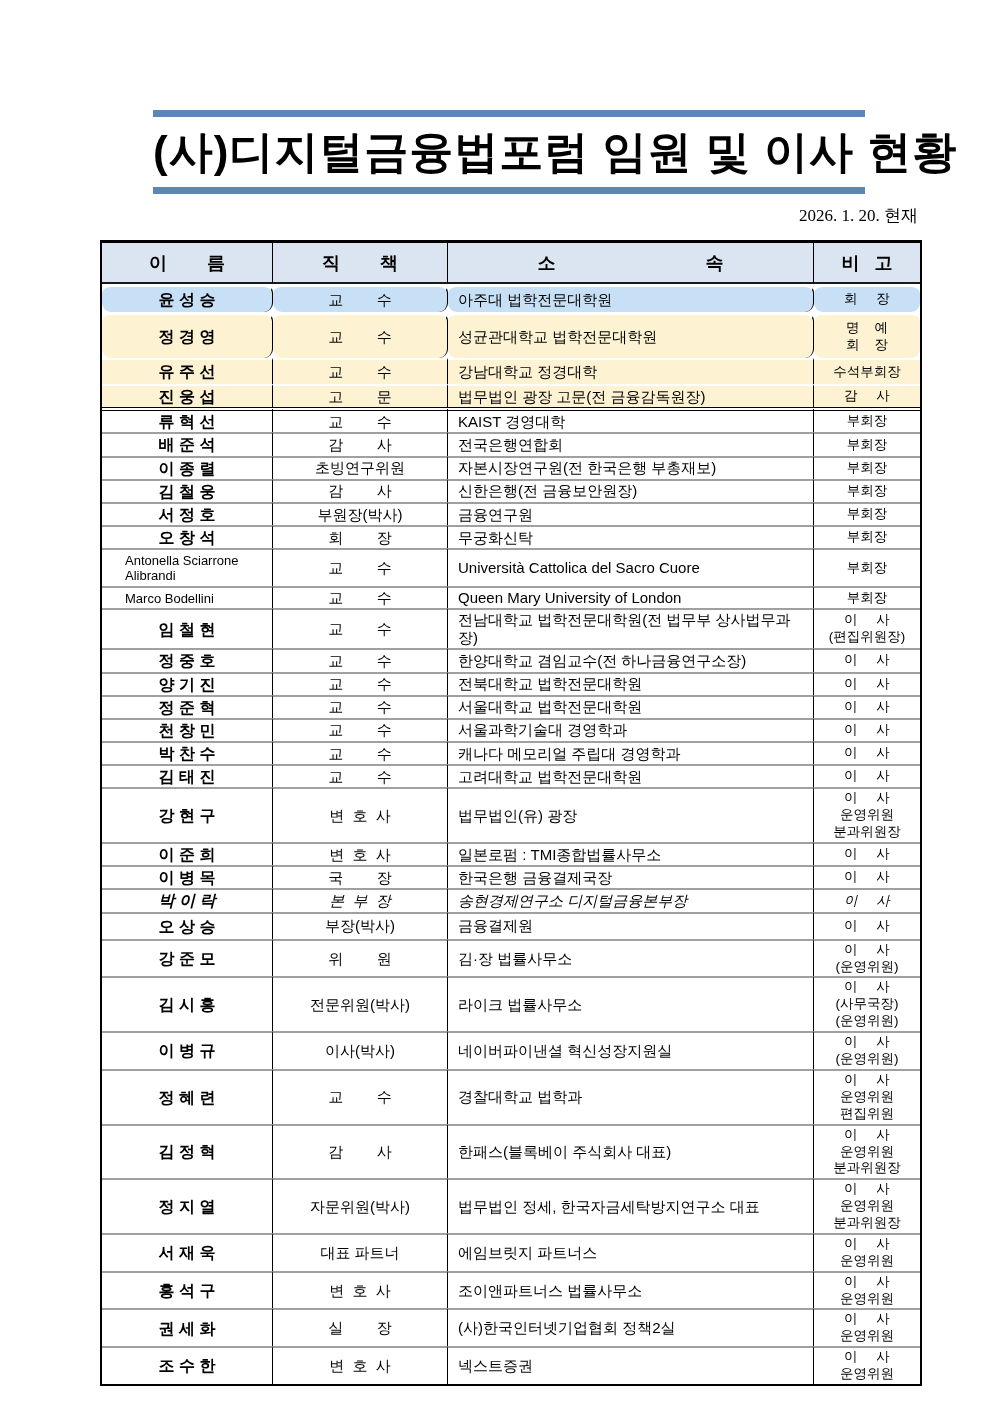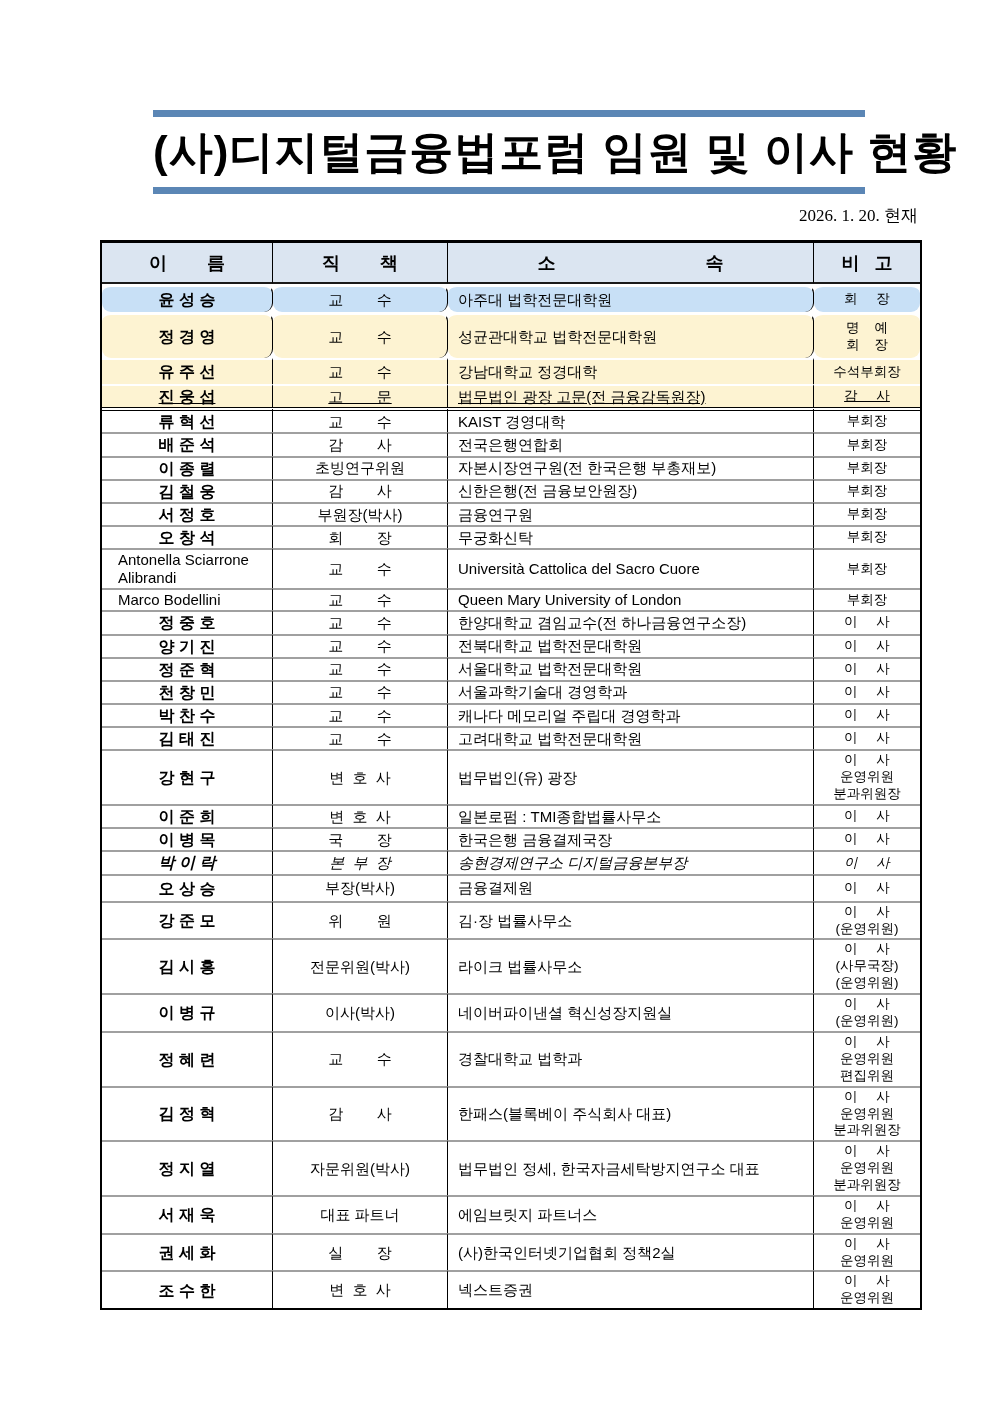--- a/index.html
+++ b/index.html
@@ -69,21 +69,21 @@
     border-right:1px solid #000;
   }
   th:last-child{border-right:none;}
   td{
     font-size:15px;
     line-height:1.2;
     border-right:1px solid #000;
   }
   td:last-child{border-right:none;}
   td.col-name{font-weight:700;font-size:16px;}
-  tr.latin-name td.col-name{font-weight:400;font-size:15px;text-align:left;padding-left:16px;}
+  tr.latin-name td.col-name{font-weight:400;font-size:13px;text-align:left;padding-left:23px;}
   td.col-affiliation{text-align:left;padding-left:10px;}
   td.col-note{font-size:13.5px;line-height:1.25;}
   
   tr.sep-white3 td{border-top:3px solid #fff;border-radius:9px;}
   tr.sep-white2 td{border-top:2px solid #fff;}
   tr.sep-double td{border-top:4px double #000;}
   tr.sep-gray td{border-top:2px solid var(--line-gray);}
   
   tr.hl-blue td{background:var(--row-blue);}
   tr.hl-yellow td{background:var(--row-yellow);}
@@ -129,21 +129,21 @@
           <td class="col-affiliation">성균관대학교 법학전문대학원</td>
           <td class="col-note">명    예
 회    장</td>
         </tr>
         <tr class="sep-white2 hl-yellow" style="height: 26px;">
           <td class="col-name">유 주 선</td>
           <td class="col-position">교        수</td>
           <td class="col-affiliation">강남대학교 정경대학</td>
           <td class="col-note">수석부회장</td>
         </tr>
-        <tr class="sep-white2 hl-yellow" style="height: 14px; text-decoration: underline;">
+        <tr class="sep-white2 hl-yellow" style="height: 14px;">
           <td class="col-name">진 웅 섭</td>
           <td class="col-position">고        문</td>
           <td class="col-affiliation">법무법인 광장 고문(전 금융감독원장)</td>
           <td class="col-note">감     사</td>
         </tr>
         <tr class="sep-double" style="height: 22px;">
           <td class="col-name">류 혁 선</td>
           <td class="col-position">교        수</td>
           <td class="col-affiliation">KAIST 경영대학</td>
           <td class="col-note">부회장</td>
@@ -183,20 +183,27 @@
           <td class="col-position">교        수</td>
           <td class="col-affiliation">Università Cattolica del Sacro Cuore</td>
           <td class="col-note">부회장</td>
         </tr>
         <tr class="sep-gray latin-name" style="height: 21px;">
           <td class="col-name">Marco Bodellini</td>
           <td class="col-position">교        수</td>
           <td class="col-affiliation">Queen Mary University of London</td>
           <td class="col-note">부회장</td>
         </tr>
+        <tr class="sep-gray" style="height: 40px;">
+          <td class="col-name">임 철 현</td>
+          <td class="col-position">교        수</td>
+          <td class="col-affiliation">전남대학교 법학전문대학원(전 법무부 상사법무과장)</td>
+          <td class="col-note">이     사
+(편집위원장)</td>
+        </tr>
         <tr class="sep-gray" style="height: 21px;">
           <td class="col-name">정 중 호</td>
           <td class="col-position">교        수</td>
           <td class="col-affiliation">한양대학교 겸임교수(전 하나금융연구소장)</td>
           <td class="col-note">이     사</td>
         </tr>
         <tr class="sep-gray" style="height: 21px;">
           <td class="col-name">양 기 진</td>
           <td class="col-position">교        수</td>
           <td class="col-affiliation">전북대학교 법학전문대학원</td>
@@ -304,20 +311,27 @@
 운영위원
 분과위원장</td>
         </tr>
         <tr class="sep-gray" style="height: 37px;">
           <td class="col-name">서 재 욱</td>
           <td class="col-position">대표 파트너</td>
           <td class="col-affiliation">에임브릿지 파트너스</td>
           <td class="col-note">이     사
 운영위원</td>
         </tr>
+        <tr class="sep-gray" style="height: 37px;">
+          <td class="col-name">홍 석 구</td>
+          <td class="col-position">변  호  사</td>
+          <td class="col-affiliation">조이앤파트너스 법률사무소</td>
+          <td class="col-note">이     사
+운영위원</td>
+        </tr>
         <tr class="sep-gray" style="height: 22px;">
           <td class="col-name">권 세 화</td>
           <td class="col-position">실        장</td>
           <td class="col-affiliation">(사)한국인터넷기업협회 정책2실</td>
           <td class="col-note">이     사
 운영위원</td>
         </tr>
         <tr class="sep-gray" style="height: 37px;">
           <td class="col-name">조 수 한</td>
           <td class="col-position">변  호  사</td>

